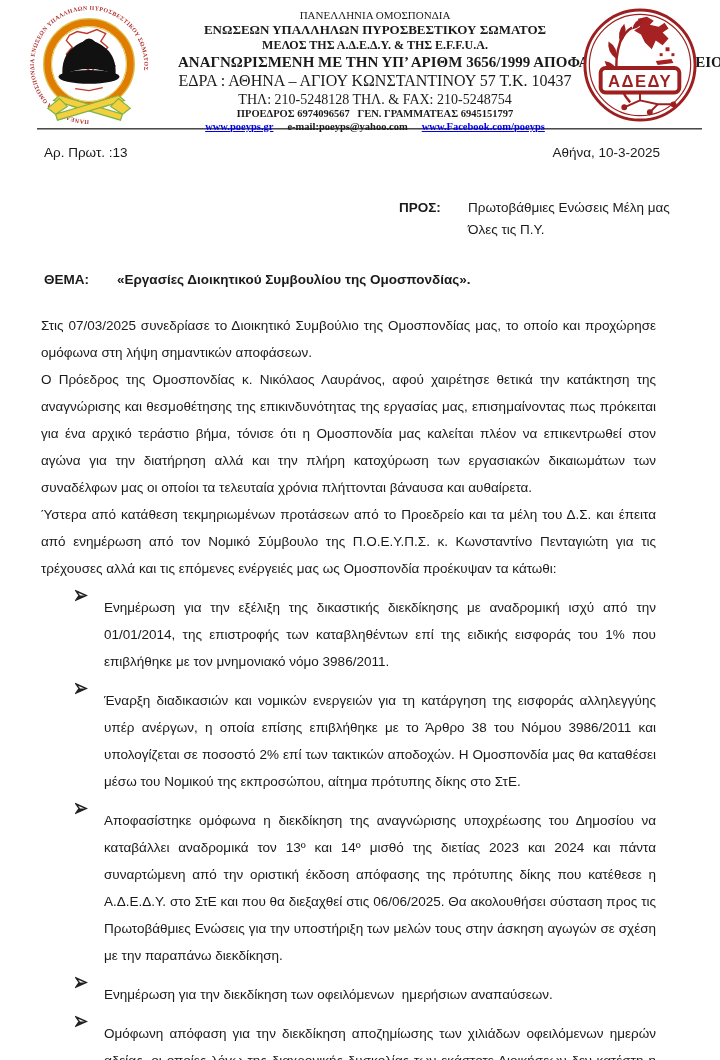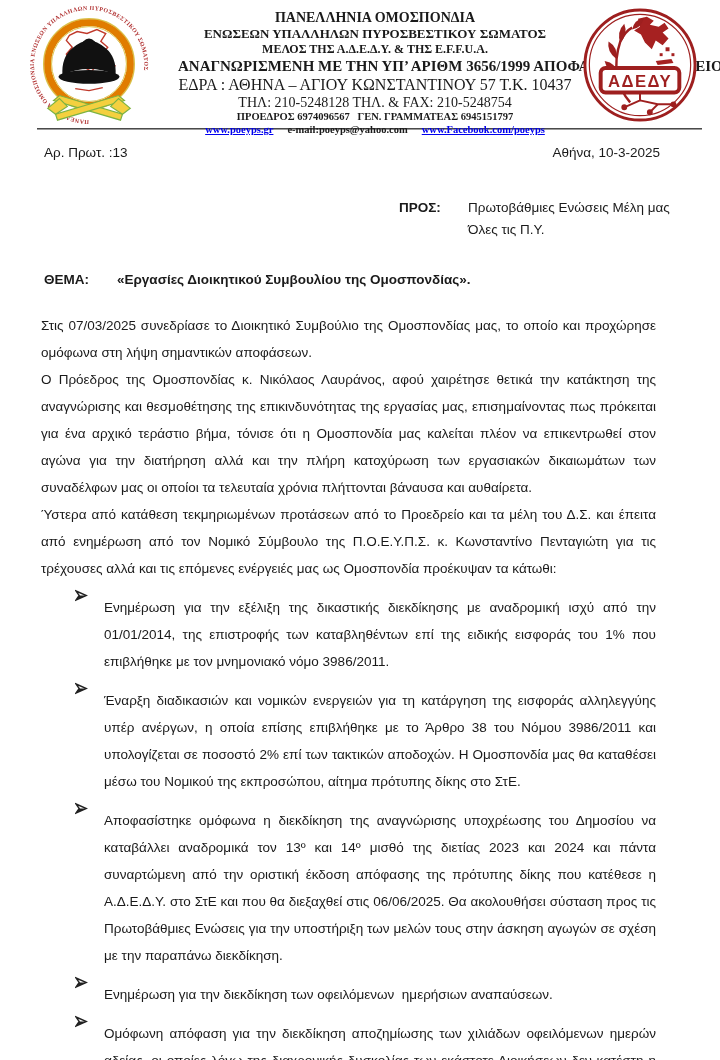--- a/index.html
+++ b/index.html
@@ -10,21 +10,21 @@
   }
 
   
   .header { position:relative; height:128px; }
   .logo-left  { position:absolute; left:10px;  top:2px;  width:158px; height:128px; }
   .logo-right { position:absolute; right:21px; top:6px;  width:118px; height:118px; }
   .header-center {
     margin:0 148px 0 178px; padding-top:9px; text-align:center;
     font-family:"Liberation Serif", serif; line-height:1.22; white-space:nowrap;
   }
-  .h-l1 { font-size:14px; font-weight:bold; }
+  .h-l1 { font-size:11px; font-weight:normal; }
   .h-l2 { font-size:13px;   font-weight:bold; }
   .h-l3 { font-size:12.5px; font-weight:bold; }
   .h-l4 { font-size:12px;   font-weight:bold; }
   .h-l5 { font-size:15px;  font-weight:bold;font-family:Liberation Serif, serif; }
   .h-l6 { font-size:16px; }
   .h-l7 { font-size:14px; }
   .h-l8 { font-size:10.5px; font-weight:bold; }
   .h-l9 { font-size:10.5px; font-weight:bold; }
   .h-l9 .gap { display:inline-block; width:14px; }
   a.hlink { color:#0000EE; text-decoration:underline; cursor:pointer; }

